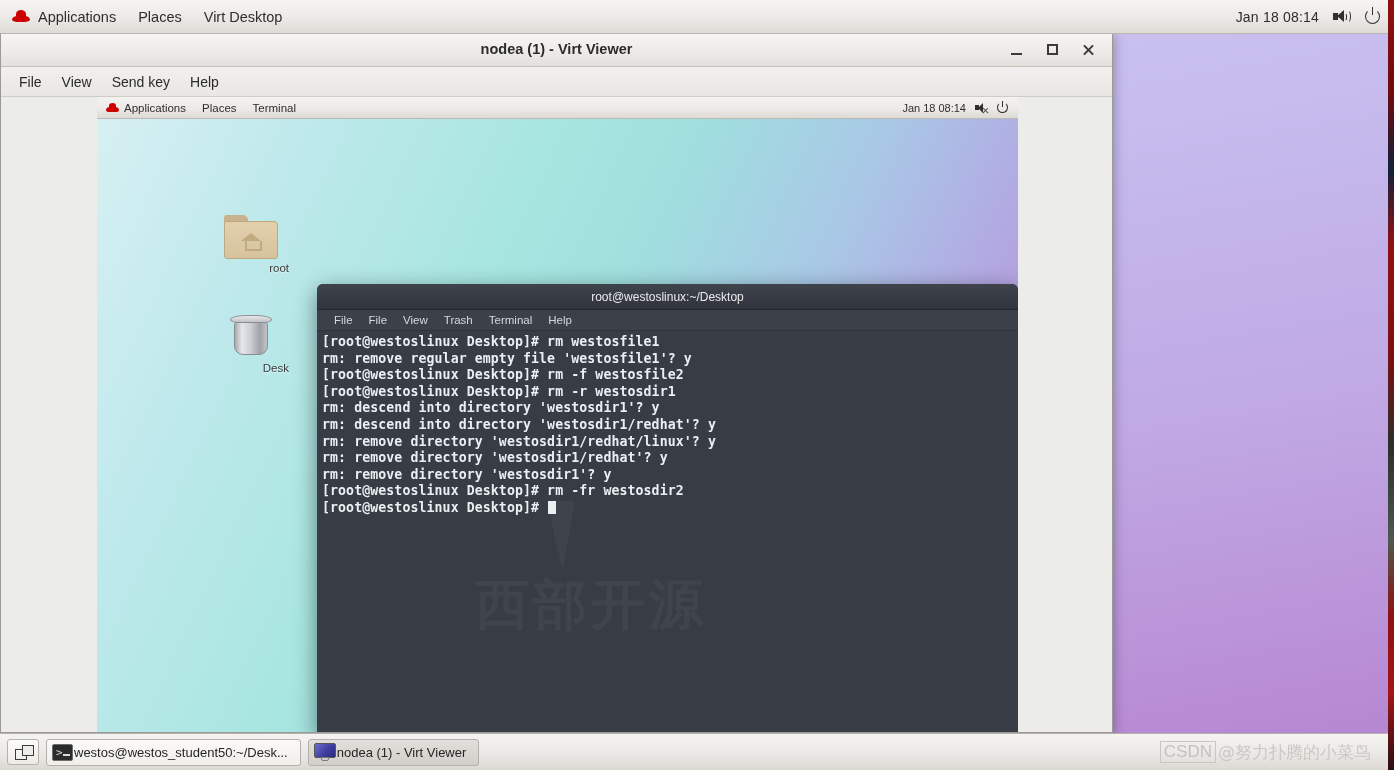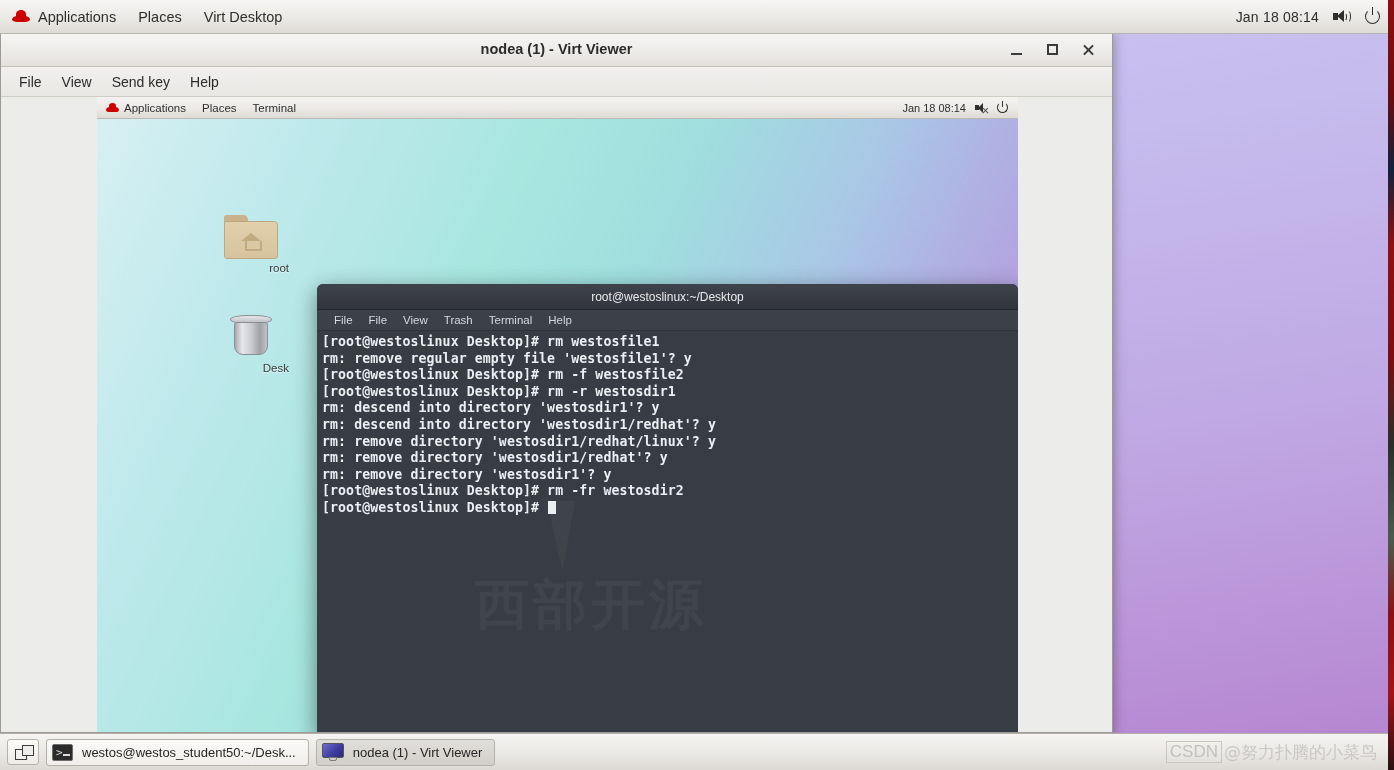--- a/index.html
+++ b/index.html
@@ -281,21 +281,21 @@
   .win-ic-lg { position:relative; width:17px; height:15px; display:inline-block; }
   .win-ic-lg:before {
     content:""; position:absolute; left:0; top:4px; width:10px; height:9px;
     border:1.8px solid #3c3c3c;
   }
   .win-ic-lg:after {
     content:""; position:absolute; left:7px; top:0px; width:10px; height:9px;
     border:1.8px solid #3c3c3c; background:#efedea;
   }
   .htb-task {
-    height:27px; display:flex; align-items:center; gap:9px; padding:0 12px 0 5px;
+    height:27px; display:flex; align-items:center; gap:1px; padding:0 12px 0 5px;
     border:1px solid #b4b0aa; border-radius:3px; cursor:default;
     font-size:13px; color:#262626;
   }
   .htb-task.inactive { background:linear-gradient(180deg,#fbfaf9,#f0eeeb); }
   .htb-task.active   { background:linear-gradient(180deg,#e1dfdb,#d2cfca); }
   .term-ic-lg {
     width:21px; height:17px; background:#2b2b2b; border:1px solid #6d6d6d;
     border-radius:2px; position:relative; flex:none;
   }
   .term-ic-lg:before {
@@ -313,21 +313,21 @@
     position:absolute; left:0; top:0; width:22px; height:15px;
     background:linear-gradient(135deg,#6e6ecd 0%,#3c3c9e 60%,#2a2a78 100%);
     border:1.5px solid #555; border-radius:2px;
   }
   .monitor-ic .stand {
     position:absolute; left:7px; top:14px; width:8px; height:4px;
     background:#cfcdc9; border:1px solid #7a7a7a; border-radius:0 0 2px 2px;
   }
   #csdn {
     margin-left:auto; display:flex; align-items:center;
-    font-size:17px; color:#b9b6b2; padding-right:10px; user-select:none;
+    font-size:17px; color:#b9b6b2; padding-right:16px; user-select:none;
   }
   #csdn .mark {
     border:1.6px solid #c9c6c2; padding:0px 3px; margin-right:2px; color:#c4c1bd;
   }
   #csdn .nick { color:#cbc8c4; font-family:"DejaVu Sans", sans-serif; }
 </style>
 </head>
 <body>
 
 <div id="host-root">

